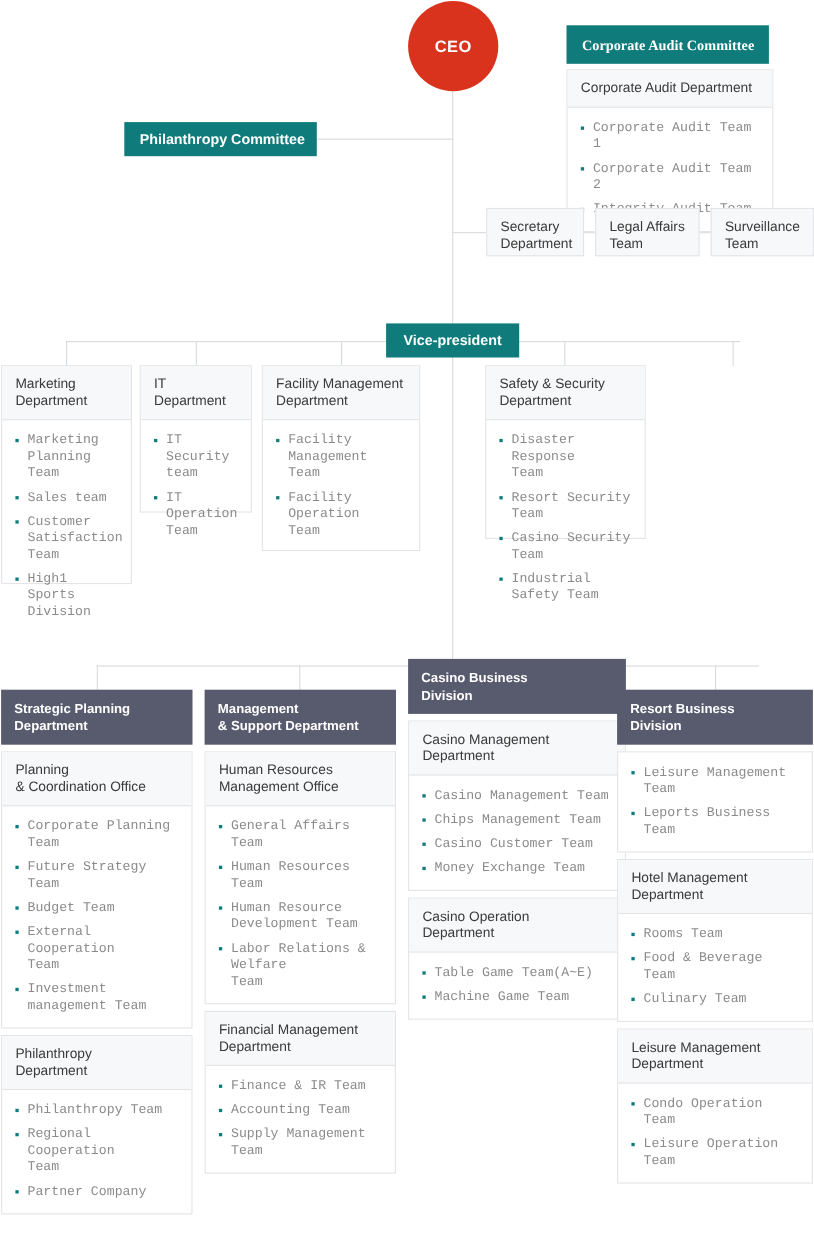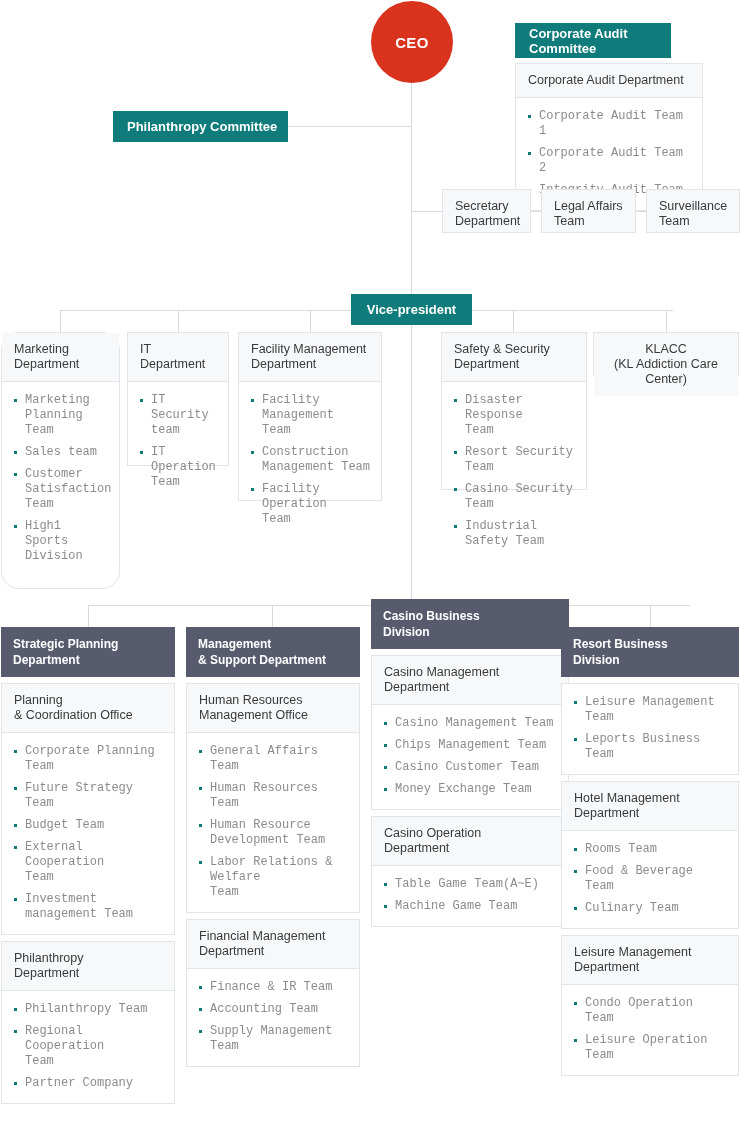--- a/index.html
+++ b/index.html
@@ -155,21 +155,21 @@
   <div class="ln h" style="left:88px; top:605px; width:602px;"></div>
   <div class="ln v" style="left:88px; top:605px; height:22px;"></div>
   <div class="ln v" style="left:272px; top:605px; height:22px;"></div>
   <div class="ln v" style="left:460px; top:605px; height:22px;"></div>
   <div class="ln v" style="left:650px; top:605px; height:22px;"></div>
 
   <div class="ceo" style="left:371px; top:1px; width:82px; height:82px;">
     <span>CEO</span>
   </div>
 
-  <div class="teal left" style="left:515px; top:23px; width:156px; height:35px;">
+  <div class="teal left" style="left:515px; top:23px; width:184px; height:35px;font-family:Liberation Serif, serif;">
     <span>Corporate Audit Committee</span>
   </div>
 
   <div class="card" style="left:515px; top:63px; width:188px;">
     <div class="card-head">Corporate Audit Department</div>
     <div class="card-body">
       <ul class="tl">
           <li>Corporate Audit Team 1</li>
           <li>Corporate Audit Team 2</li>
           <li>Integrity Audit Team</li>
@@ -182,21 +182,21 @@
   </div>
 
   <div class="simple" style="left:442px; top:189px; width:89px; height:44px;">Secretary<br>Department</div>
   <div class="simple" style="left:541px; top:189px; width:95px; height:44px;">Legal Affairs<br>Team</div>
   <div class="simple" style="left:646px; top:189px; width:94px; height:44px;">Surveillance<br>Team</div>
 
   <div class="teal center" style="left:351px; top:254px; width:121px; height:31px;margin-top:40px;">
     <span>Vice-president</span>
   </div>
 
-  <div class="card" style="left:1px; top:332px; width:119px; height:257px;border-radius:18px;">
+  <div class="card" style="left:1px; top:332px; width:119px; height:199px;">
     <div class="card-head">Marketing<br>Department</div>
     <div class="card-body">
       <ul class="tl">
           <li>Marketing<br>Planning Team</li>
           <li>Sales team</li>
           <li>Customer<br>Satisfaction<br>Team</li>
           <li>High1 Sports<br>Division</li>
         </ul>
     </div>
   </div>
@@ -209,41 +209,37 @@
           <li>IT Operation<br>Team</li>
         </ul>
     </div>
   </div>
 
   <div class="card" style="left:238px; top:332px; width:144px; height:169px;">
     <div class="card-head">Facility Management<br>Department</div>
     <div class="card-body">
       <ul class="tl">
           <li>Facility Management<br>Team</li>
-          <li>Construction<br>Management Team</li>
           <li>Facility Operation<br>Team</li>
         </ul>
     </div>
   </div>
 
   <div class="card" style="left:441px; top:332px; width:146px; height:158px;">
     <div class="card-head">Safety &amp; Security<br>Department</div>
     <div class="card-body">
       <ul class="tl">
           <li>Disaster Response<br>Team</li>
           <li>Resort Security Team</li>
           <li>Casino Security Team</li>
           <li>Industrial Safety Team</li>
         </ul>
     </div>
   </div>
 
-  <div class="card" style="left:593px; top:332px; width:146px; height:44px;">
-    <div class="card-head nb mid">KLACC<br>(KL Addiction  Care Center)</div>
-  </div>
 
   <div class="div-col" style="left:1px; top:627px; width:174px;">
     <div class="div-head">Strategic Planning<br>Department</div>
     <div class="sub-card">
       <div class="card-head">Planning<br>&amp; Coordination Office</div>
       <div class="card-body">
         <ul class="tl">
             <li>Corporate Planning Team</li>
             <li>Future Strategy Team</li>
             <li>Budget Team</li>

